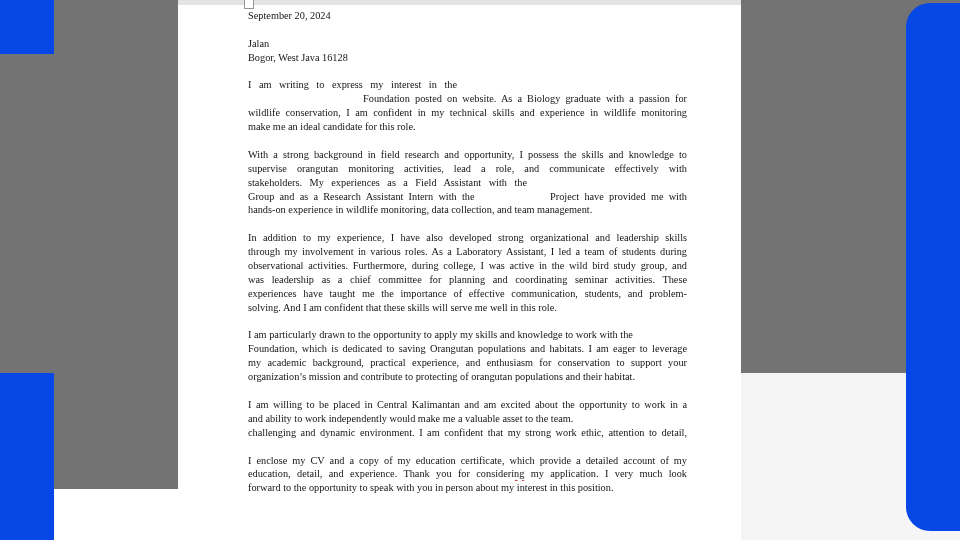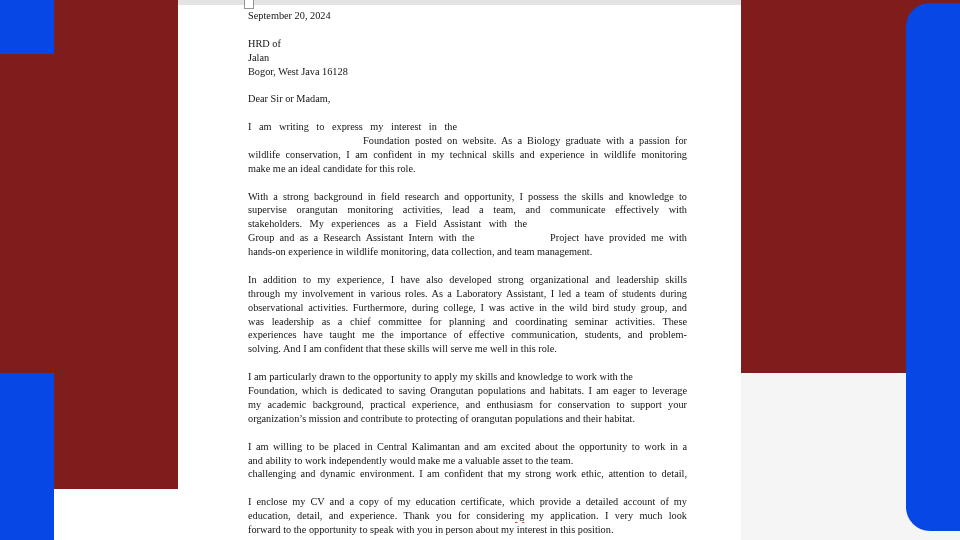--- a/index.html
+++ b/index.html
@@ -5,21 +5,21 @@
   :root{
     --accent_blue:#0747E5;
     --gray_bar:#e3e3e3;
     --gray_panel:#f5f5f6;
     --text_color:#141414;
     --squiggle_red:#c01818;
   }
   *{margin:0;padding:0;box-sizing:border-box;}
   html,body{width:960px;height:540px;overflow:hidden;background:#ffffff;
     font-family:"Liberation Serif","DejaVu Serif",serif;}
-  .canvas{position:relative;width:960px;height:489px;background:#7f1d1d;}
+  .canvas{position:relative;width:960px;height:489px;background:#737373;}
 
   
   .left-top-square{position:absolute;left:0;top:0;width:54px;height:54px;background:var(--accent_blue);}
   .left-bottom-rect{position:absolute;left:0;top:373px;width:54px;height:167px;background:var(--accent_blue);}
   .gray-panel{position:absolute;left:741px;top:373px;width:219px;height:167px;background:var(--gray_panel);}
   .right-pill{position:absolute;left:906px;top:3px;width:54px;height:528px;background:var(--accent_blue);
     border-radius:24px 0 0 24px;}
 
   
   .page{position:absolute;left:178px;top:0;width:563px;height:540px;background:#ffffff;}
@@ -47,37 +47,33 @@
 
   <div class="page">
     <div class="top-bar"></div>
     <div class="handle"></div>
 
     <div class="doc">
       <div class="para">
         <div class="line">September 20, 2024</div>
       </div>
       <div class="para">
-          <div class="line">HRD of</div>
           <div class="line">Jalan</div>
           <div class="line">Bogor, West Java 16128</div>
         </div>
-      <div class="para">
-        <div class="line">Dear Sir or Madam,</div>
-      </div>
       <div>
           <div class="para">
             <div class="line stretch"><span>I am writing to express my interest in the</span><span class="gap" style="width: 230px;"></span></div>
             <div class="line stretch"><span class="gap" style="width: 115px;"></span><span>Foundation posted on website. As a Biology graduate with a passion for</span></div>
             <div class="line stretch"><span>wildlife conservation, I am confident in my technical skills and experience in wildlife monitoring</span></div>
             <div class="line"><span>make me an ideal candidate for this role.</span></div>
           </div>
           <div class="para">
             <div class="line stretch"><span>With a strong background in field research and opportunity, I possess the skills and knowledge to</span></div>
-            <div class="line stretch"><span>supervise orangutan monitoring activities, lead a team, and communicate effectively with</span></div>
+            <div class="line stretch"><span>supervise orangutan monitoring activities, lead a role, and communicate effectively with</span></div>
             <div class="line stretch"><span>stakeholders. My experiences as a Field Assistant with the</span><span class="gap" style="width: 160px;"></span></div>
             <div class="line stretch"><span>Group and as a Research Assistant Intern with the </span><span class="gap" style="width: 65px;"></span><span> Project have provided me with</span></div>
             <div class="line"><span>hands-on experience in wildlife monitoring, data collection, and team management.</span></div>
           </div>
           <div class="para">
             <div class="line stretch"><span>In addition to my experience, I have also developed strong organizational and leadership skills</span></div>
             <div class="line stretch"><span>through my involvement in various roles. As a Laboratory Assistant, I led a team of students during</span></div>
             <div class="line stretch"><span>observational activities. Furthermore, during college, I was active in the wild bird study group, and</span></div>
             <div class="line stretch"><span>was leadership as a chief committee for planning and coordinating seminar activities. These</span></div>
             <div class="line stretch"><span>experiences have taught me the importance of effective communication, students, and problem-</span></div>

